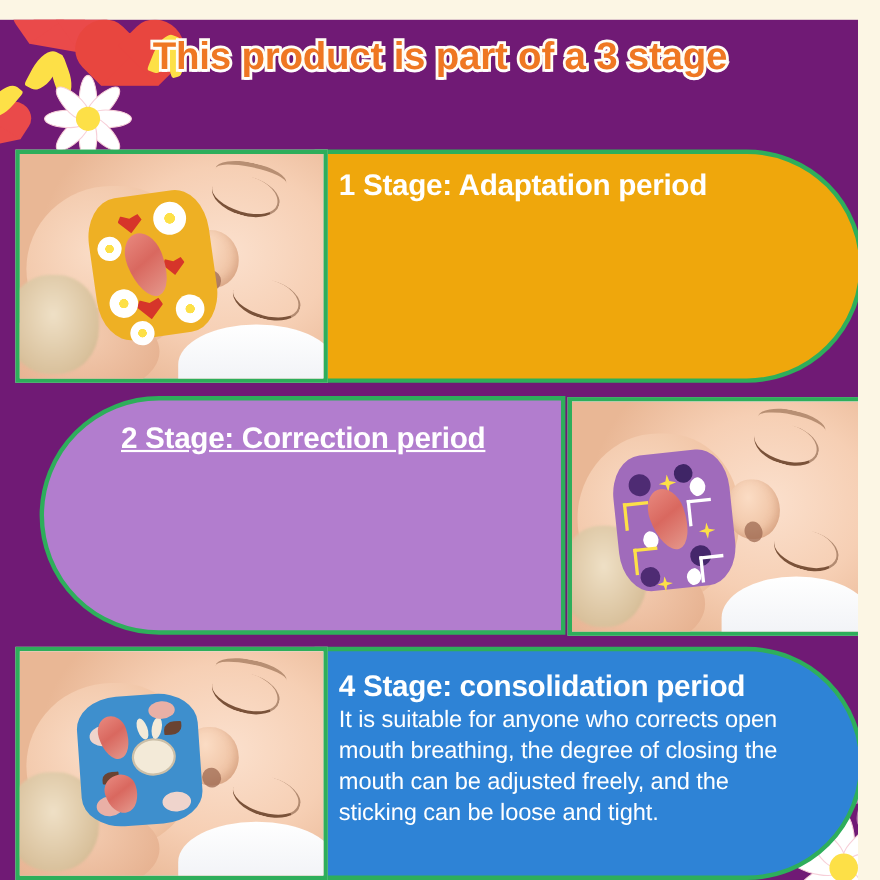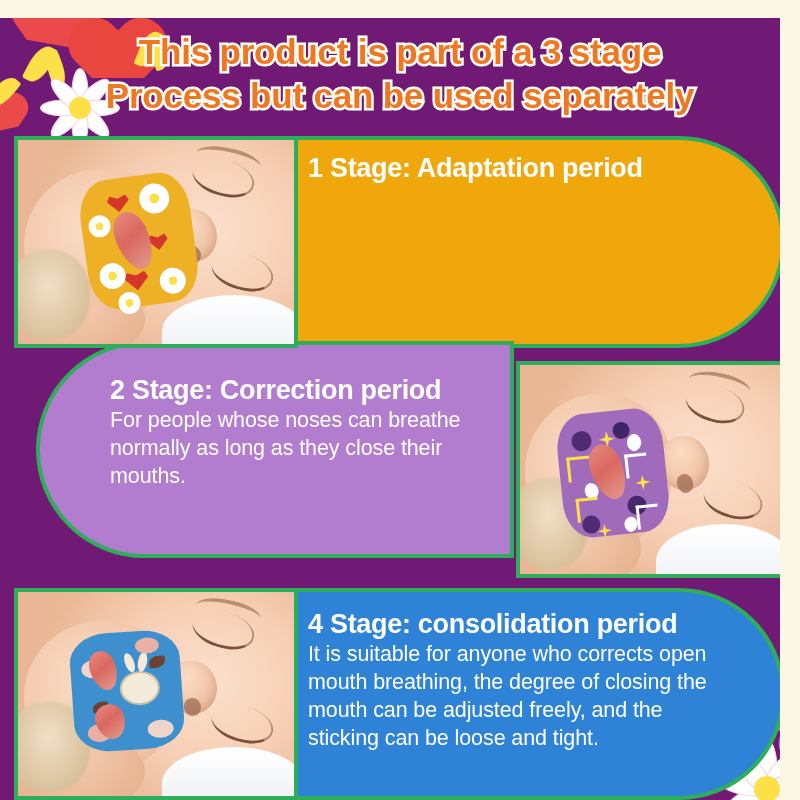--- a/index.html
+++ b/index.html
@@ -299,21 +299,20 @@
       <div class="pet" style="width:14px; height:34px; transform:translate(-50%,-100%) rotate(102deg);"></div>
       <div class="pet" style="width:14px; height:34px; transform:translate(-50%,-100%) rotate(153deg);"></div>
       <div class="pet" style="width:14px; height:34px; transform:translate(-50%,-100%) rotate(204deg);"></div>
       <div class="pet" style="width:14px; height:34px; transform:translate(-50%,-100%) rotate(255deg);"></div>
       <div class="pet" style="width:14px; height:34px; transform:translate(-50%,-100%) rotate(306deg);"></div>
     </div>
   </div>
 
   <div class="title-block">
     <div class="title-line">This product is part of a 3 stage</div>
-    <div class="title-line">Process but can be used separately</div>
   </div>
 
   <div class="row" style="left:0; top:0; width:800px; height:800px;">
 
     <div class="card right-cap" style="left:286px; top:118px; width:499px; height:212px; background:#efa70c; padding:12px 64px 10px 18px;">
       <div class="card-heading">1 Stage: Adaptation period</div>
     </div>
 
     <div class="photo" style="left:14px; top:118px; width:284px; height:212px;">
       <div class="photo-inner">
@@ -340,23 +339,22 @@
             <div class="dot" style="left:24%; top:88%; width:22px; height:22px; background:radial-gradient(circle, #fde047 0 24%, #ffffff 26% 100%);"></div>
           </div>
           <div class="lips"></div>
         </div>
       </div>
     </div>
   </div>
 
   <div class="row" style="left:0; top:0; width:800px; height:800px;">
 
-    <div class="card left-cap" style="left:36px; top:323px; width:478px; height:217px; background:#b27dce; padding:29px 20px 10px 70px;">
+    <div class="card left-cap" style="left:36px; top:342px; width:478px; height:217px; background:#b27dce; padding:18px 20px 10px 70px;text-decoration:underline;">
       <div class="card-heading">2 Stage: Correction period</div>
-      <div class="card-body">For people whose noses can breathe normally as long as they close their mouths.</div>
     </div>
 
     <div class="photo" style="left:516px; top:343px; width:270px; height:217px;">
       <div class="photo-inner">
         <div class="face"></div>
         <div class="cheek"></div>
         <div class="chin"></div>
         <div class="plush"></div>
         <div class="pillow"></div>
         <div class="brow"></div>

